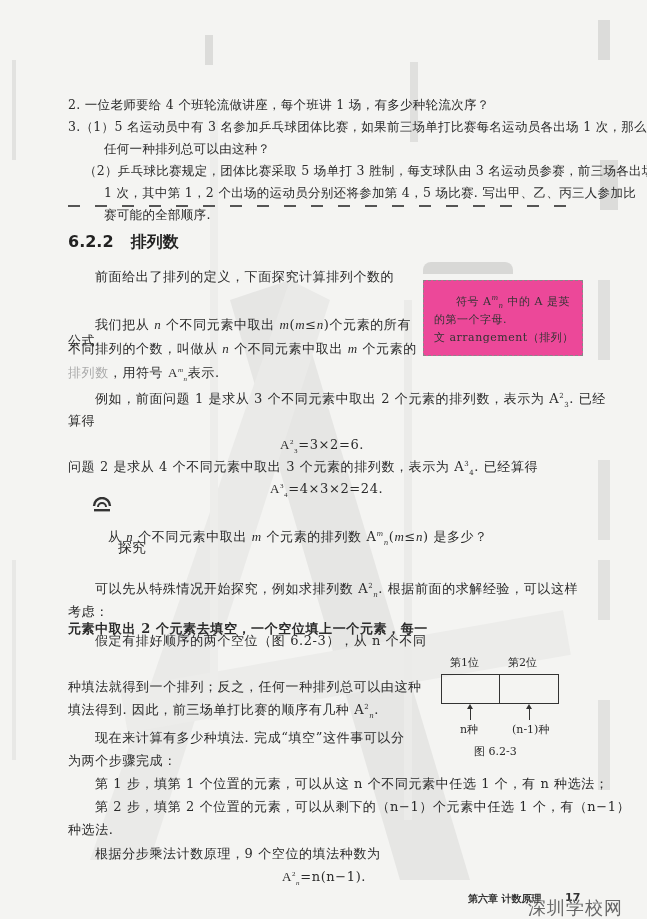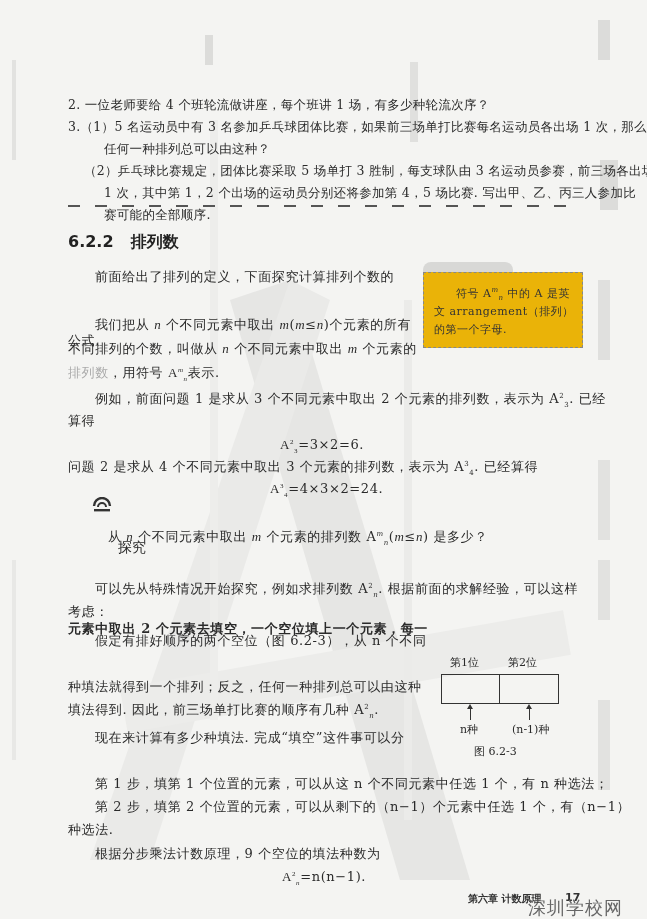--- a/index.html
+++ b/index.html
@@ -13,22 +13,22 @@
   .watermark-shape { position: absolute; pointer-events: none; }
   .abs { position: absolute; white-space: nowrap; }
   .t { font-size: 12.5px; line-height: 20px; letter-spacing: 0.3px; }
   .t13 { font-size: 13px; line-height: 22px; letter-spacing: 0.6px; }
   i.var { font-style: italic; font-family: "Liberation Serif", serif; }
   sup, sub { font-size: 7px; line-height: 0; }
   .A { font-family: "Liberation Serif", serif; }
   .dashes { position: absolute; left: 68px; top: 200px; width: 510px; height: 2px;
     background: repeating-linear-gradient(90deg, #555 0 12px, transparent 12px 27px); }
   .sec-title { font-family: "DejaVu Sans", sans-serif; font-size: 16px; font-weight: bold; color: #222; }
-  .sidebar-box { position: absolute; left: 423px; top: 272px; width: 158px; height: 74px;
-    border: 1px dashed #888; background: #eab308; }
+  .sidebar-box { position: absolute; left: 423px; top: 280px; width: 158px; height: 74px;
+    border: 1px dashed #888; background: #ec4899; }
   .sidebar-tab { position: absolute; left: 423px; top: 262px; width: 90px; height: 12px;
     background: #d8d8d6; border-radius: 8px 8px 0 0; }
   .sidebar-text { position: absolute; left: 10px; top: 12px; font-size: 11px; line-height: 18px; color: #333; letter-spacing: 0.5px; }
   .explore-icon { position: absolute; left: 92px; top: 495px; width: 20px; height: 16px; }
   .explore-label { font-family: "DejaVu Sans", sans-serif; font-size: 14px; margin-top: 44px; }
   .fig-box { position: absolute; left: 441px; top: 674px; width: 116px; height: 28px; border: 1px solid #333; }
   .fig-divider { position: absolute; left: 57px; top: 0; width: 1px; height: 28px; background: #333; }
   .arrow { position: absolute; width: 1px; height: 14px; background: #333; }
   .arrow::before { content: ""; position: absolute; left: -3px; top: -2px; border-left: 3.5px solid transparent; border-right: 3.5px solid transparent; border-bottom: 5px solid #333; }
   .small { font-size: 11px; }
@@ -82,22 +82,22 @@
     <span>不同排列的个数，叫做从 </span><i class="var">n</i><span> 个不同元素中取出 </span><i class="var">m</i><span> 个元素的</span>
   </div>
   <div class="abs t13" style="left:68px;top:362px;">
     <span style="color:#aaa;">排列数</span><span>，用符号 </span><span class="A">A<sup><i>m</i></sup><sub><i>n</i></sub></span><span>表示.</span>
   </div>
 
   <div class="sidebar-tab"></div>
   <div class="sidebar-box">
     <div class="sidebar-text">
       <div style="padding-left:22px;"><span>符号 A</span><sup><i>m</i></sup><sub><i>n</i></sub><span> 中的 A 是英</span></div>
+      <div>的第一个字母.</div>
       <div>文 arrangement（排列）</div>
-      <div>的第一个字母.</div>
     </div>
   </div>
 
   <div class="abs t13" style="left:95px;top:388px;">
     <span>例如，前面问题 1 是求从 3 个不同元素中取出 2 个元素的排列数，表示为 A</span><sup>2</sup><sub>3</sub><span>. 已经</span>
   </div>
   <div class="abs t13" style="left:68px;top:410px;">算得</div>
   <div class="abs t13" style="left:280px;top:434px;">
     <span class="A">A<sup>2</sup><sub>3</sub></span><span>=3×2=6.</span>
   </div>
@@ -136,20 +136,21 @@
   <div class="fig-box">
     <div class="fig-divider"></div>
   </div>
   <div class="arrow" style="left:470px;top:706px;"></div>
   <div class="arrow" style="left:529px;top:706px;"></div>
   <div class="abs small" style="left:460px;top:722px;">n种</div>
   <div class="abs small" style="left:512px;top:722px;">(n-1)种</div>
   <div class="abs small" style="left:474px;top:744px;">图 6.2-3</div>
 
   <div class="abs t13" style="left:95px;top:727px;">现在来计算有多少种填法. 完成“填空”这件事可以分</div>
+  <div class="abs t13" style="left:68px;top:750px;">为两个步骤完成：</div>
   <div class="abs t13" style="left:95px;top:773px;">第 1 步，填第 1 个位置的元素，可以从这 n 个不同元素中任选 1 个，有 n 种选法；</div>
   <div class="abs t13" style="left:95px;top:796px;">第 2 步，填第 2 个位置的元素，可以从剩下的（n−1）个元素中任选 1 个，有（n−1）</div>
   <div class="abs t13" style="left:68px;top:819px;">种选法.</div>
   <div class="abs t13" style="left:95px;top:843px;">根据分步乘法计数原理，9 个空位的填法种数为</div>
   <div class="abs t13" style="left:282px;top:866px;">
     <span class="A">A<sup>2</sup><sub><i>n</i></sub></span><span>=n(n−1).</span>
   </div>
 
   <div class="abs footer" style="left:468px;top:892px;">第六章  计数原理</div>
   <div class="abs footer" style="left:565px;top:891px;font-size:11px;">17</div>

